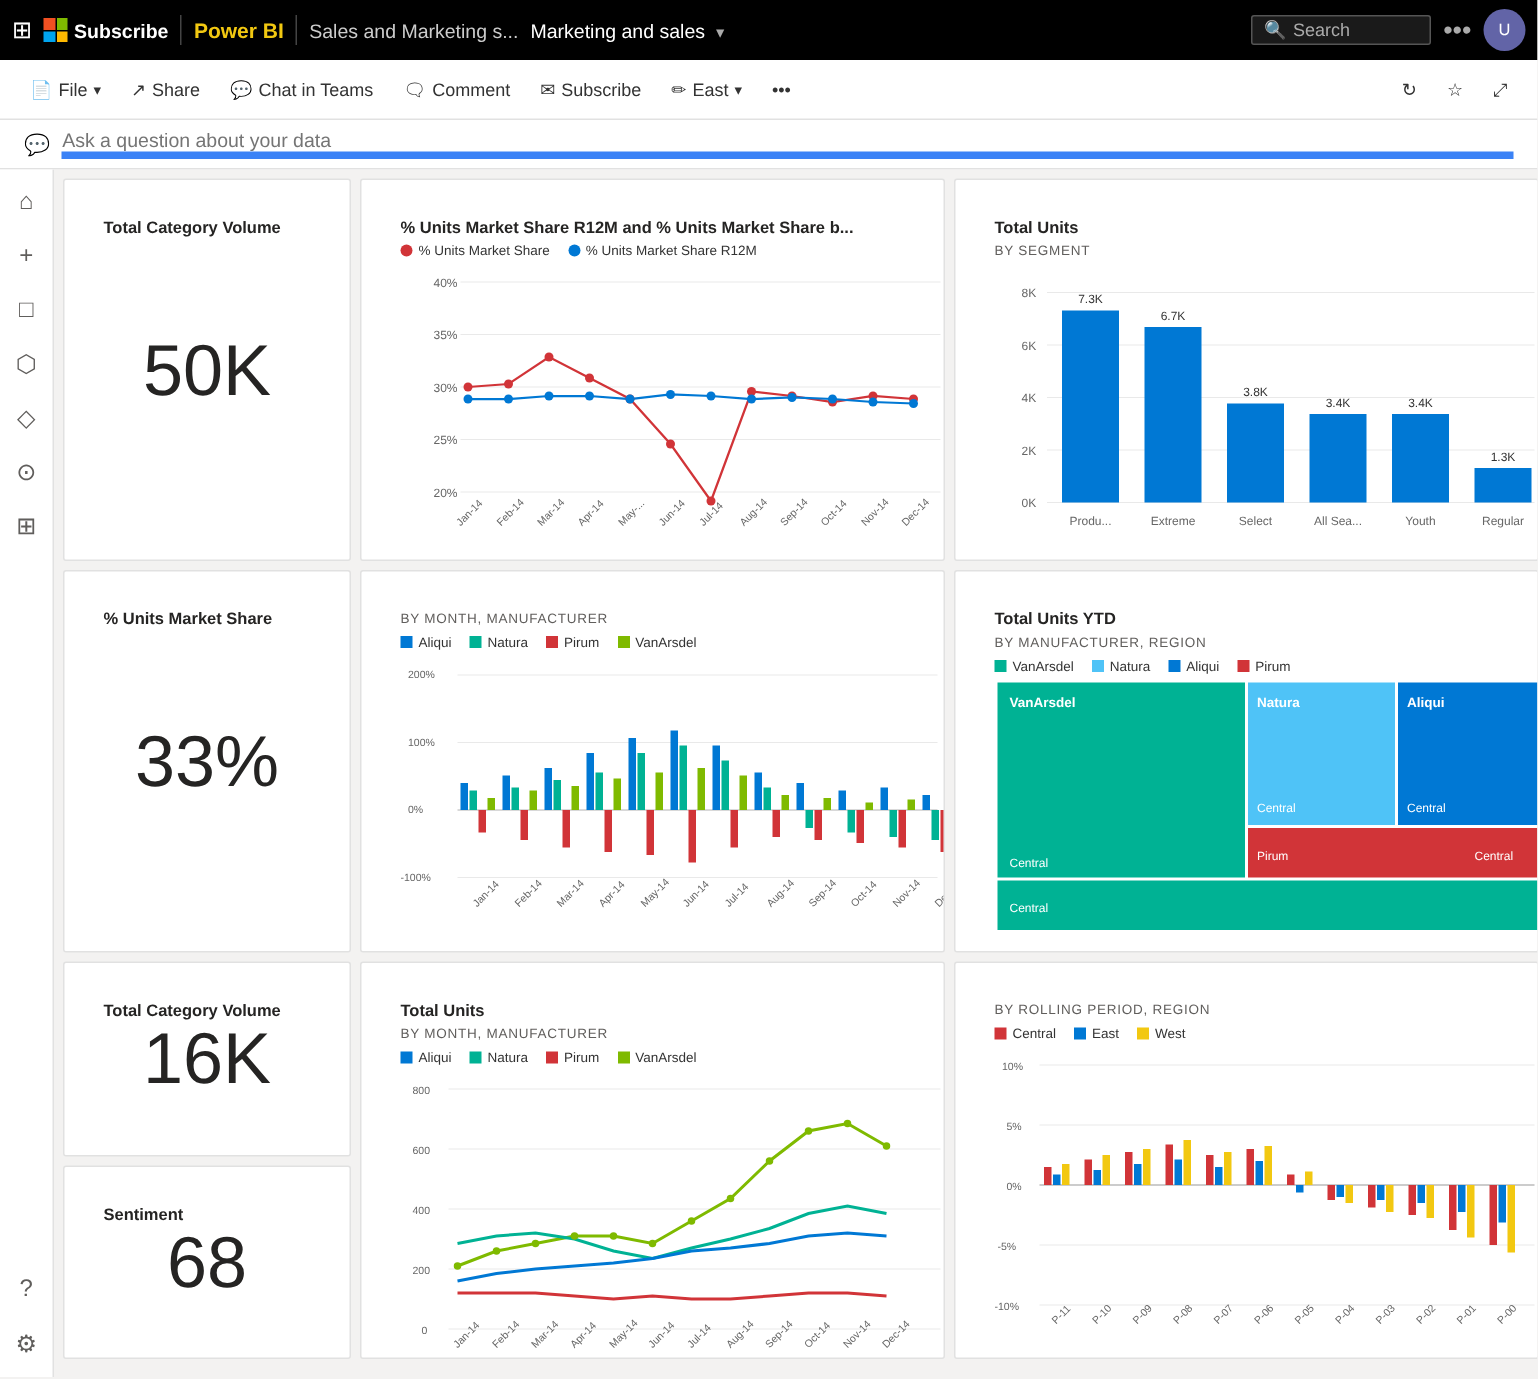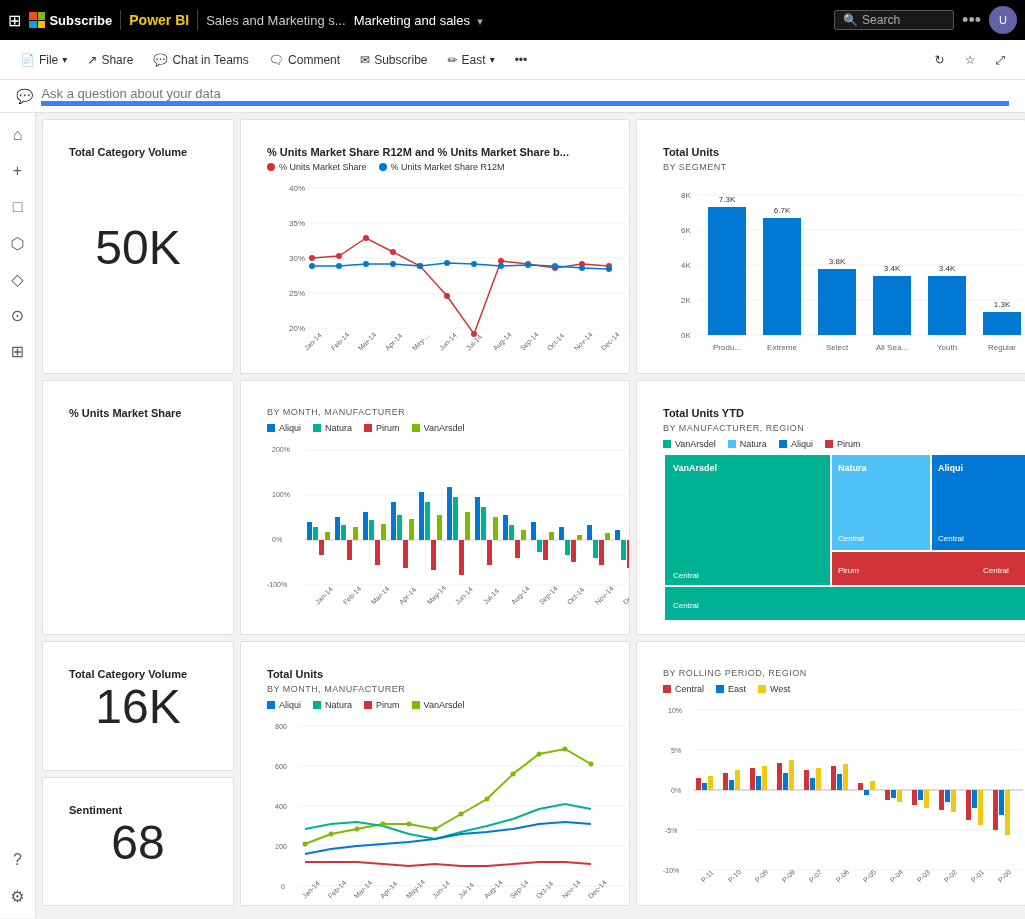--- a/index.html
+++ b/index.html
@@ -282,20 +282,21 @@
         <text x="119" y="172" font-size="8" fill="#666" text-anchor="middle">Extreme</text>
         <text x="174" y="172" font-size="8" fill="#666" text-anchor="middle">Select</text>
         <text x="229" y="172" font-size="8" fill="#666" text-anchor="middle">All Sea...</text>
         <text x="284" y="172" font-size="8" fill="#666" text-anchor="middle">Youth</text>
         <text x="339" y="172" font-size="8" fill="#666" text-anchor="middle">Regular</text>
       </svg>
     </div>
 
     <div class="card" style="grid-column:1;grid-row:2;">
       <div class="card-title">% Units Market Share</div>
+      <div class="card-big-value">33%</div>
     </div>
 
     <div class="card" style="grid-column:2;grid-row:2;">
       <div class="card-subtitle">BY MONTH, MANUFACTURER</div>
       <div class="chart-legend">
         <div class="legend-item">
           <div class="legend-square" style="background:#0078d4;"></div>
           <span>Aliqui</span>
         </div>
         <div class="legend-item">

